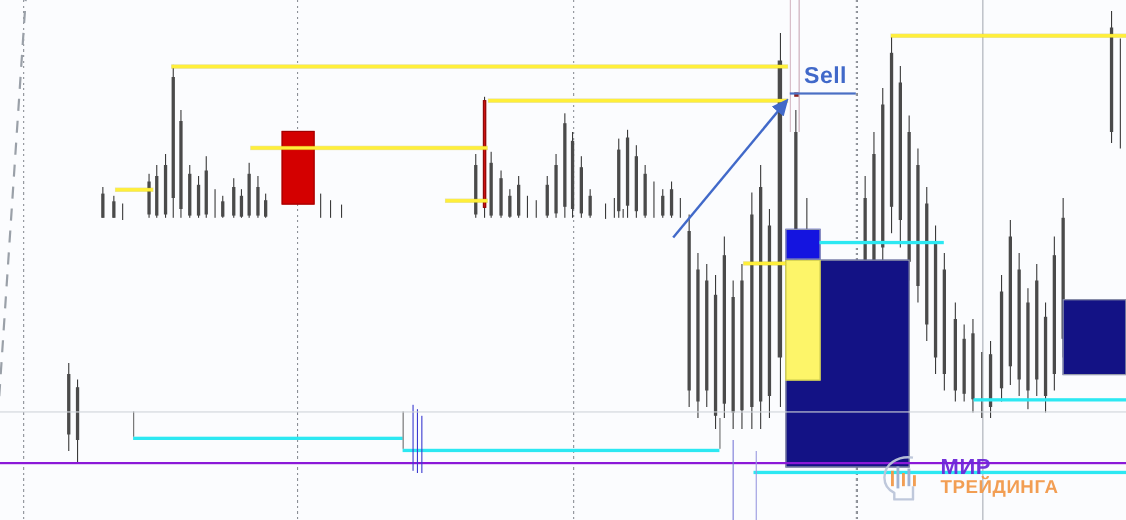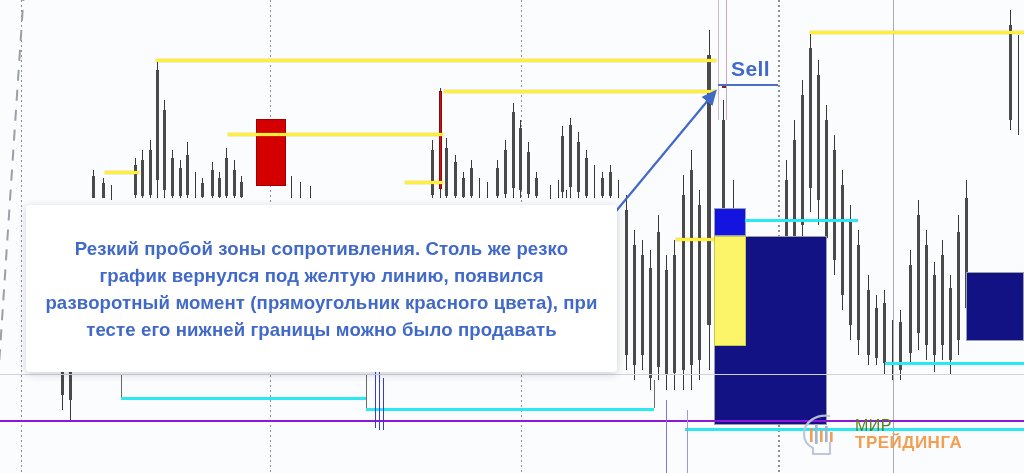--- a/index.html
+++ b/index.html
@@ -52,21 +52,21 @@
 
   
   .sell-label{
     left:731px;top:57px;color:#4169c9;font-weight:bold;font-size:21px;
     letter-spacing:.4px;
   }
 
   
   .watermark{left:800px;top:412px;display:flex;align-items:center;gap:9px;opacity:.95;}
   .wm-text{display:flex;flex-direction:column;line-height:17px;}
-  .wm-top{color:#4d7c0f;font-weight:normal;font-size:16px;letter-spacing:.5px;}
+  .wm-top{color:#6d28d9;font-weight:bold;font-size:20px;letter-spacing:.5px;}
   .wm-bot{color:#f2994a;font-weight:bold;font-size:17px;letter-spacing:.5px;}
 
   
   .dashline{left:-6px;top:-10px;width:40px;height:420px;}
 </style>
 </head>
 <body>
 
 <div id="root">
 
@@ -305,23 +305,20 @@
       </marker>
     </defs>
     <line x1="12" y1="136" x2="114" y2="13" stroke="#4169c9" stroke-width="2.2" marker-end="url(#ah)"></line>
   </svg>
 
   <div class="abs hline sellline" style="left:718px;top:84px;width:60px"></div>
   <div class="abs sell-label">Sell</div>
 
   <div class="abs" style="left:0;top:374px;width:1024px;height:1px;background:#cfd4da"></div>
 
-  <div class="abs callout">
-    <p>Резкий пробой зоны сопротивления. Столь же резко график вернулся под желтую линию, появился разворотный момент (прямоугольник красного цвета), при тесте его нижней границы можно было продавать</p>
-  </div>
 
   <div class="abs watermark">
     <svg width="46" height="44" viewBox="0 0 46 44">
       <path d="M30 4 C16 2 4 10 4 22 C4 30 9 34 13 36 L13 42 L30 42 L30 30" fill="none" stroke="#bcc6da" stroke-width="2.2" stroke-linejoin="round"></path>
       <rect x="10" y="16" width="2.6" height="14" fill="#f2994a"></rect>
       <rect x="15" y="12" width="2.6" height="20" fill="#9fb0cf"></rect>
       <rect x="20" y="18" width="2.6" height="12" fill="#f2994a"></rect>
       <rect x="25" y="14" width="2.6" height="16" fill="#9fb0cf"></rect>
       <rect x="30" y="20" width="2.6" height="10" fill="#f2994a"></rect>
     </svg>

